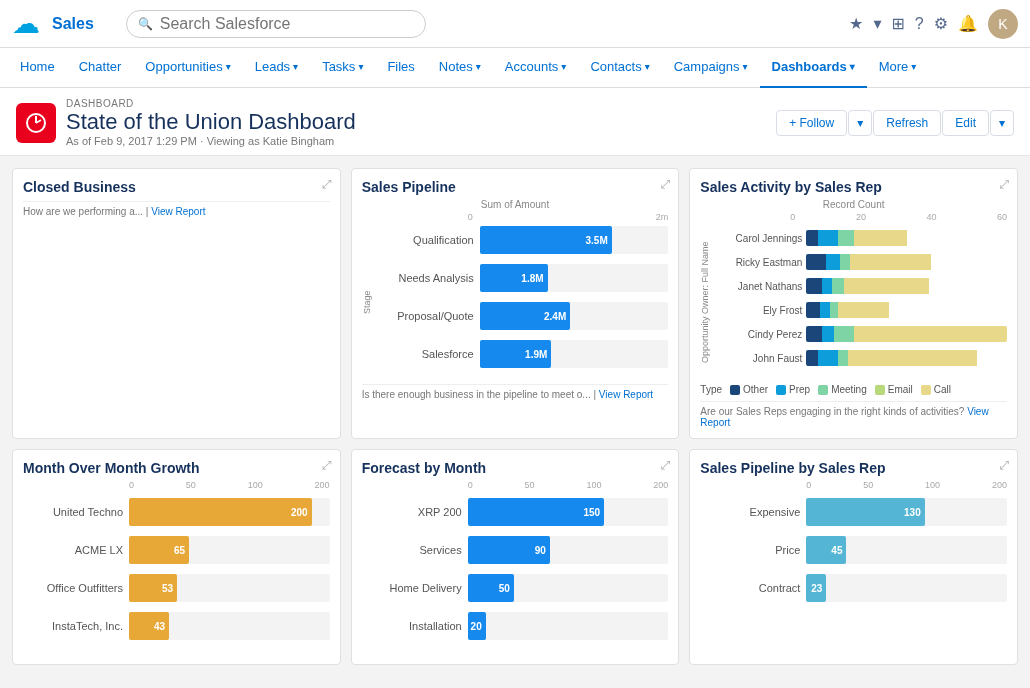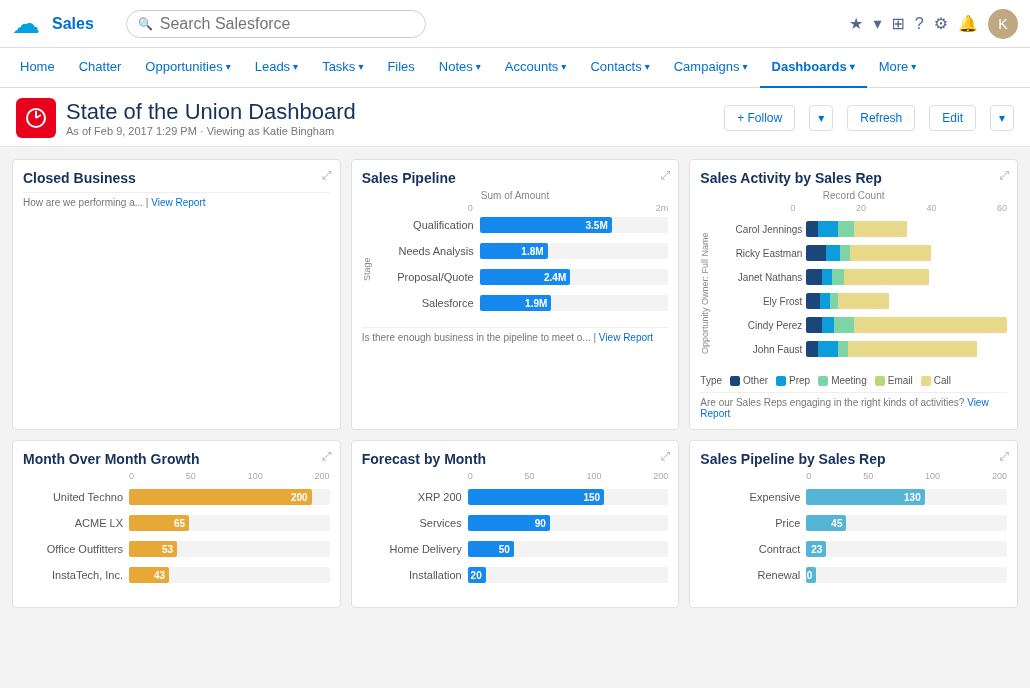--- a/index.html
+++ b/index.html
@@ -100,21 +100,21 @@
       font-size: 22px;
       font-weight: 300;
       color: #16325c;
     }
     .dash-header-left .subtitle {
       font-size: 11px;
       color: #777;
     }
     .dash-header-right {
       display: flex;
-      gap: 14px;
+      gap: 1px;
     }
     .btn {
       border: 1px solid #d8dde6;
       background: #fff;
       border-radius: 4px;
       padding: 5px 12px;
       font-size: 12px;
       color: #0070d2;
       cursor: pointer;
       display: flex;
@@ -201,21 +201,21 @@
     }
     .bar-label {
       width: 100px;
       text-align: right;
       font-size: 11px;
       color: #555;
       flex-shrink: 0;
     }
     .bar-track {
       flex: 1;
-      height: 16px;
+      height: 28px;
       background: #f3f3f3;
       border-radius: 2px;
       position: relative;
     }
     .bar-fill {
       height: 100%;
       border-radius: 2px;
       display: flex;
       align-items: center;
       justify-content: flex-end;
@@ -364,20 +364,21 @@
 <div class="dash-header">
   <div style="display:flex;align-items:center;">
     <div class="icon-box">
       <svg width="22" height="22" viewBox="0 0 22 22" fill="none">
         <circle cx="11" cy="11" r="9" stroke="white" stroke-width="2" fill="none"></circle>
         <path d="M11 11 L11 4" stroke="white" stroke-width="2"></path>
         <path d="M11 11 L16 8" stroke="white" stroke-width="1.5"></path>
       </svg>
     </div>
     <div class="dash-header-left">
+      <div class="breadcrumb">DASHBOARD</div>
       <div class="title">State of the Union Dashboard</div>
       <div class="subtitle">As of Feb 9, 2017 1:29 PM · Viewing as Katie Bingham</div>
     </div>
   </div>
   <div class="dash-header-right">
     <button class="btn">+ Follow</button>
     <button class="btn-icon-only">▾</button>
     <button class="btn">Refresh</button>
     <button class="btn">Edit</button>
     <button class="btn-icon-only">▾</button>
@@ -628,22 +629,16 @@
         <div class="bar-track">
           <div class="bar-fill" style="width:20%;background:#54b5d4;">45</div>
         </div>
       </div>
       <div class="bar-row">
         <div class="bar-label">Contract</div>
         <div class="bar-track">
           <div class="bar-fill" style="width:10%;background:#54b5d4;">23</div>
         </div>
       </div>
-      <div class="bar-row">
-        <div class="bar-label">Renewal</div>
-        <div class="bar-track">
-          <div class="bar-fill" style="width:5%;background:#54b5d4;">10</div>
-        </div>
-      </div>
     </div>
   </div>
 
 </div>
 
 </body></html>

